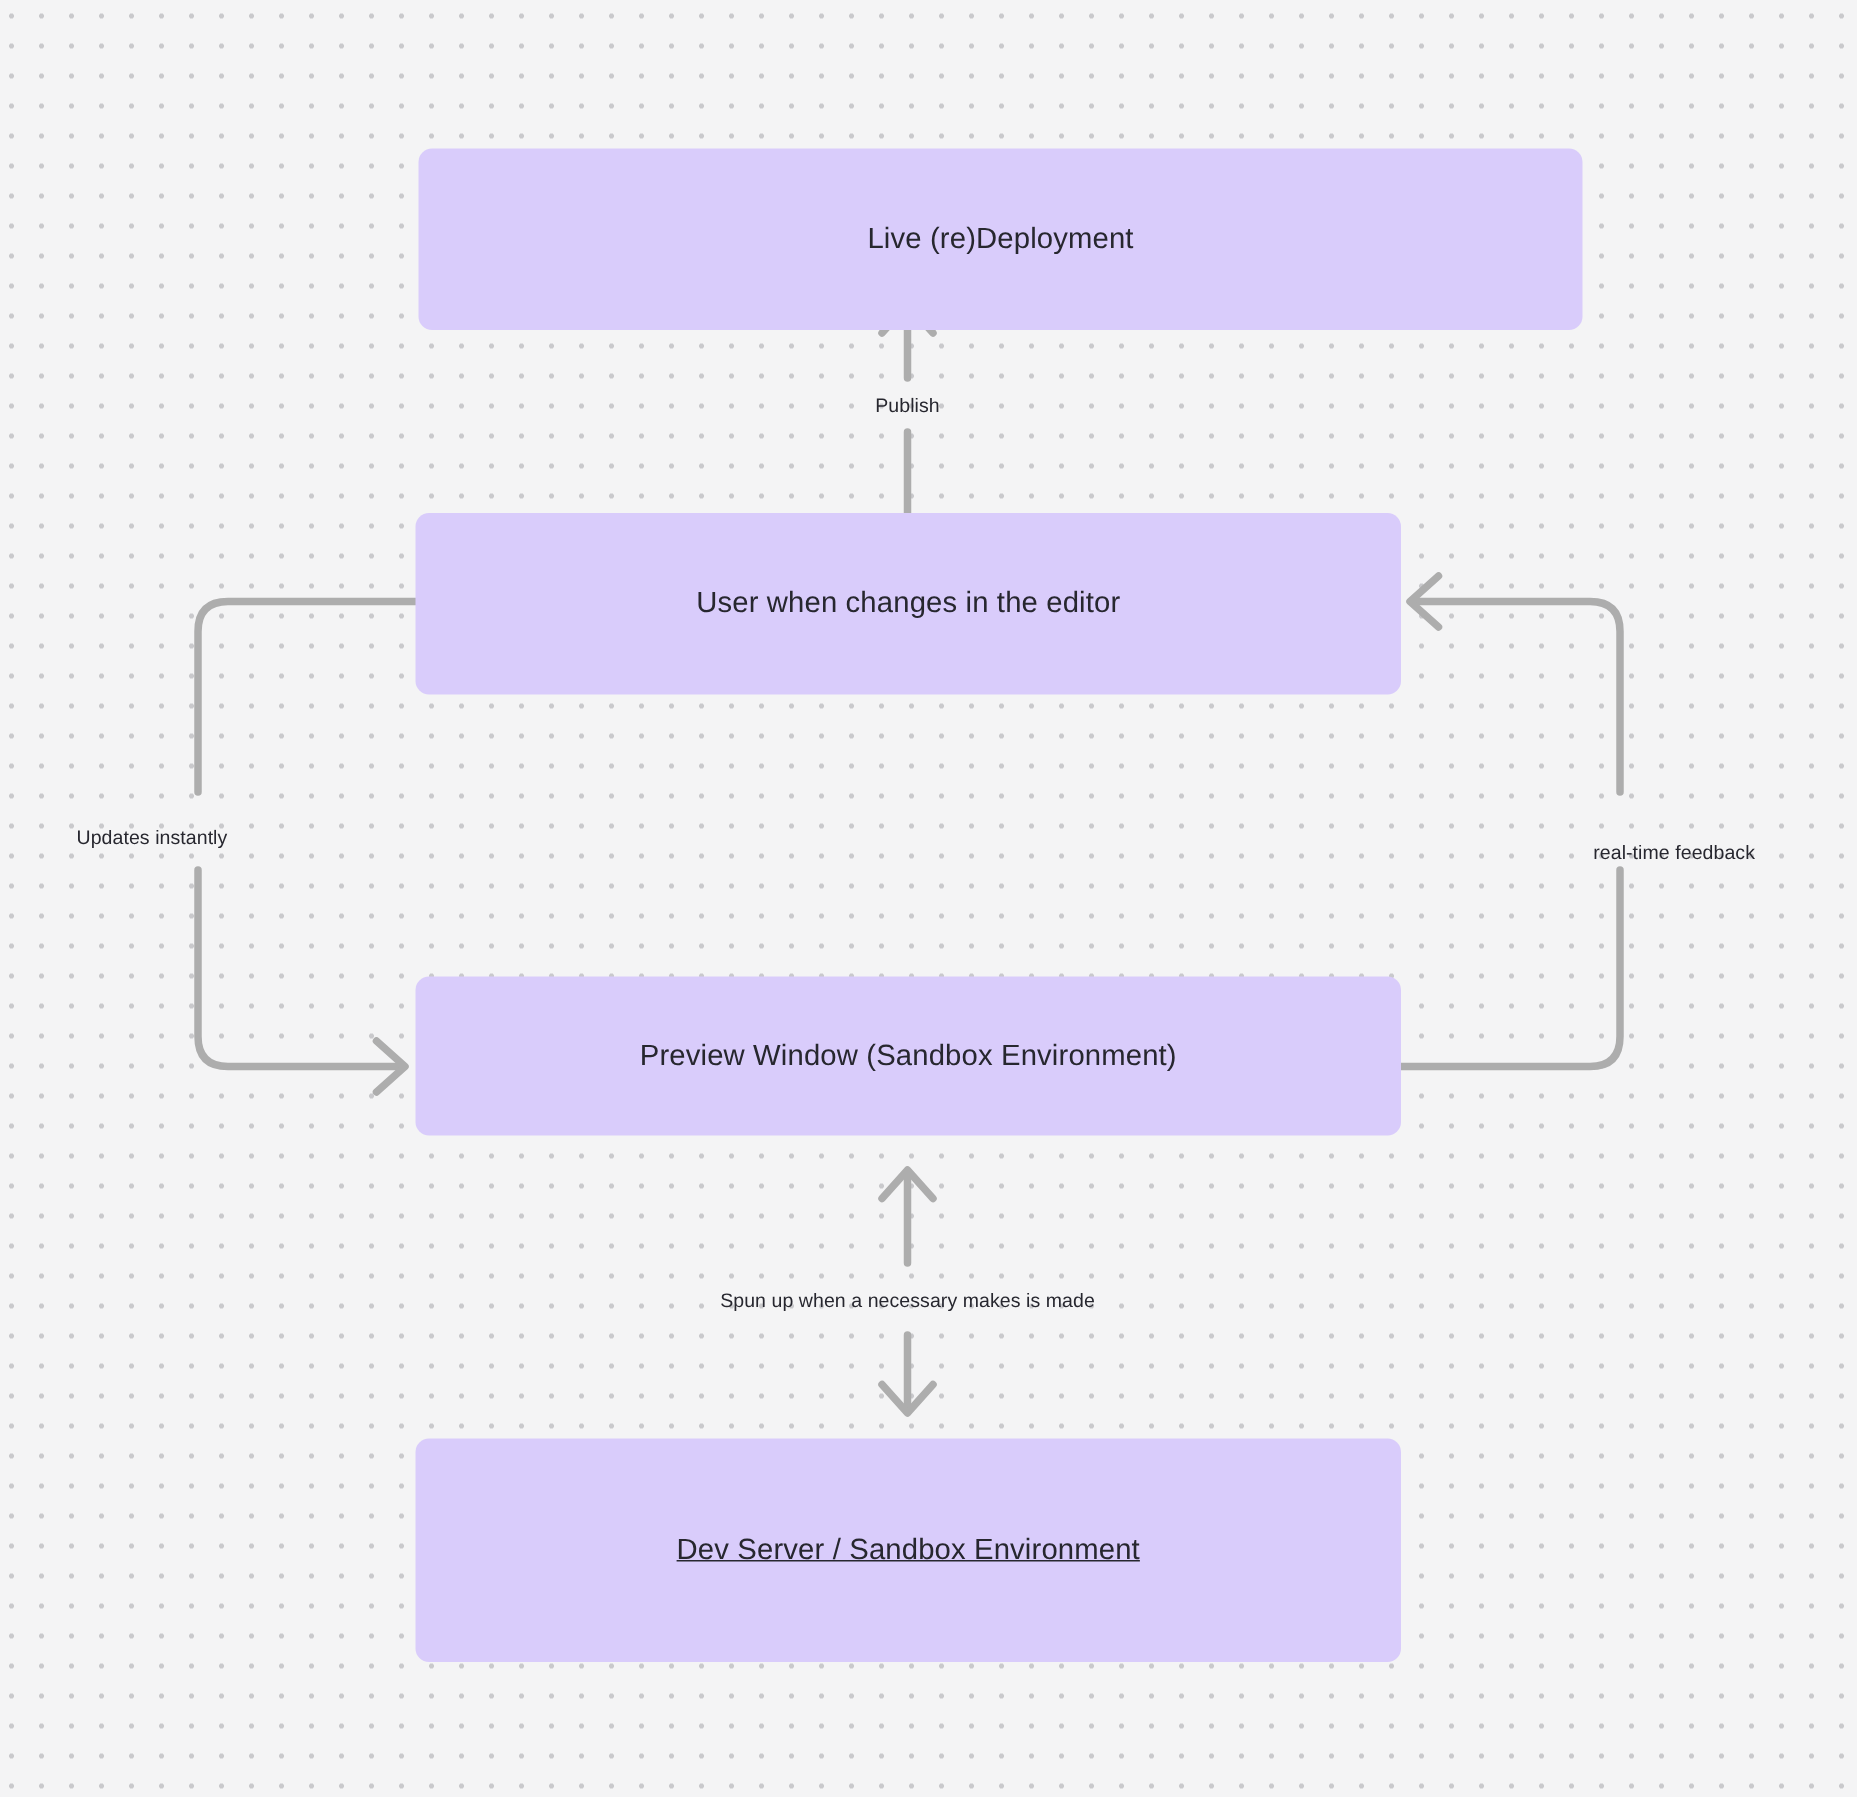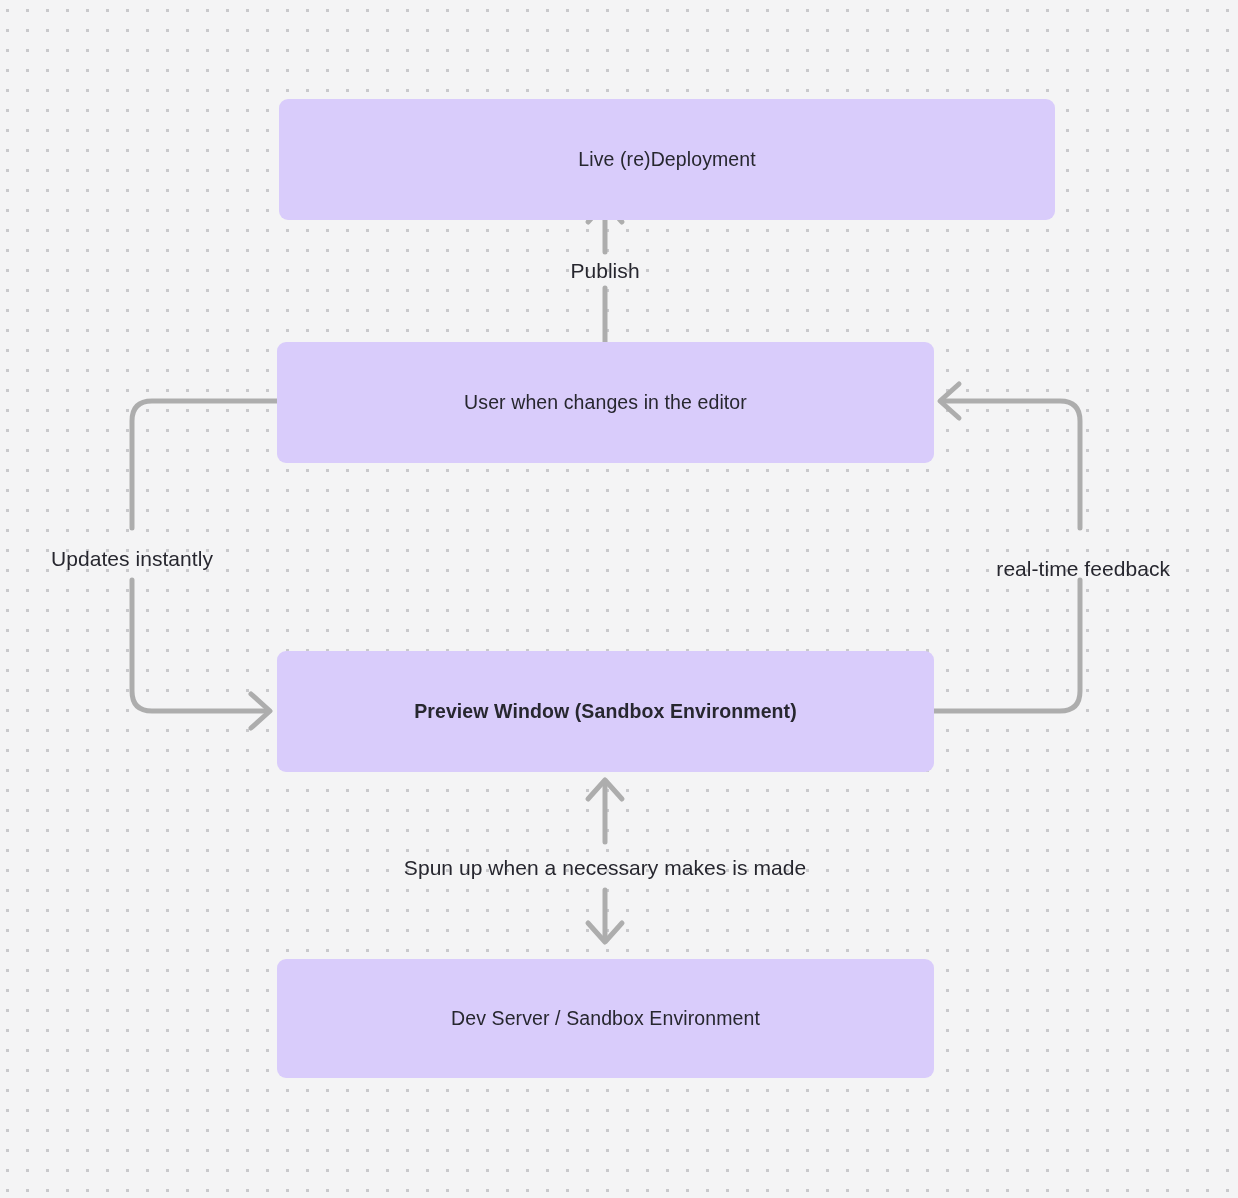--- a/index.html
+++ b/index.html
@@ -38,21 +38,21 @@
     text-align: center;
     color: #27272f;
     font-size: 19.5px;
     letter-spacing: 0.1px;
     line-height: 1.25;
     padding: 0 18px;
   }
   .edge-label {
     position: absolute;
     color: #27272f;
-    font-size: 21px;
+    font-size: 13px;
     letter-spacing: 0.05px;
     white-space: nowrap;
     line-height: 1;
     background: transparent;
   }
   .edge-label.center {
     transform: translate(-50%, -50%);
   }
   .edge-label.left-anchor {
     transform: translate(0, -50%);
@@ -95,25 +95,25 @@
   </svg>
 
   <div class="node" style="left:279px; top:74px; width:776px; height:121px;margin-top:25px;">
     <span>Live (re)Deployment</span>
   </div>
 
   <div class="node" style="left:277px; top:342px; width:657px; height:121px;">
     <span>User when changes in the editor</span>
   </div>
 
-  <div class="node" style="left:277px; top:651px; width:657px; height:121px;font-weight:bold;">
+  <div class="node" style="left:277px; top:651px; width:657px; height:106px;">
     <span>Preview Window (Sandbox Environment)</span>
   </div>
 
-  <div class="node" style="left:277px; top:959px; width:657px; height:119px;">
+  <div class="node" style="left:277px; top:959px; width:657px; height:149px;text-decoration:underline;">
     <span>Dev Server / Sandbox Environment</span>
   </div>
 
   <div class="edge-label center" style="left:605px; top:270px;">Publish</div>
 
   <div class="edge-label left-anchor" style="left:51px; top:558px;">Updates instantly</div>
 
   <div class="edge-label right-anchor" style="left:1170px; top:558px;margin-top:10px;">real-time feedback</div>
 
   <div class="edge-label center" style="left:605px; top:867px;">Spun up when a necessary makes is made</div>

